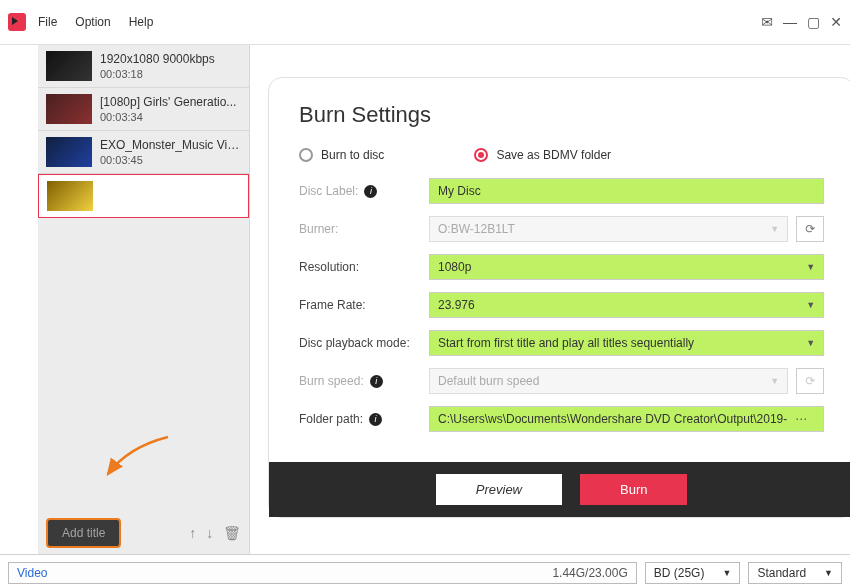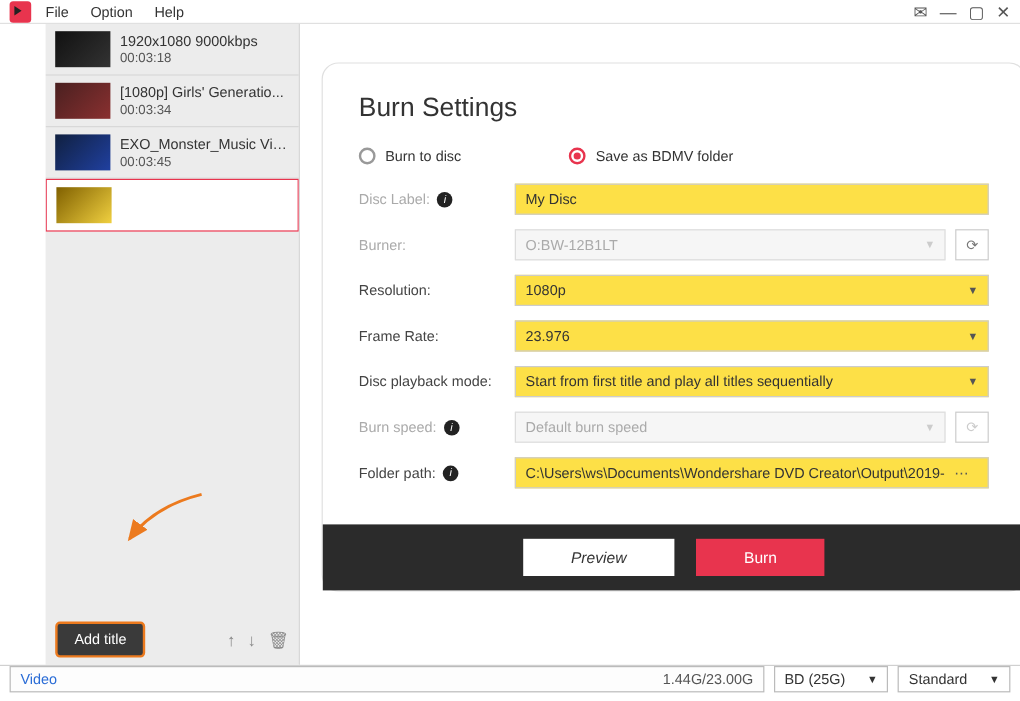--- a/index.html
+++ b/index.html
@@ -1,19 +1,19 @@
 <!DOCTYPE html>
 <html><head>
 <meta charset="utf-8">
 <style>
 * { box-sizing: border-box; margin: 0; padding: 0; font-family: "Segoe UI", Tahoma, sans-serif; }
 body { width: 850px; height: 584px; background: #fff; display: flex; flex-direction: column; font-size: 12px; color: #333; }
 
 
-.titlebar { height: 20px; display: flex; align-items: center; padding: 0 8px; border-bottom: 1px solid #e0e0e0; }
+.titlebar { height: 45px; display: flex; align-items: center; padding: 0 8px; border-bottom: 1px solid #e0e0e0; }
 .app-icon { width: 18px; height: 18px; background: #e8344e; border-radius: 3px; margin-right: 12px; position: relative; }
 .app-icon::after { content: ""; position: absolute; top: 4px; left: 4px; width: 0; height: 0; border-left: 6px solid #222; border-top: 4px solid transparent; border-bottom: 4px solid transparent; }
 .menu-item { margin-right: 18px; cursor: pointer; }
 .win-controls { margin-left: auto; display: flex; gap: 10px; align-items: center; }
 .win-controls span { cursor: pointer; font-size: 14px; color: #555; }
 
 
 .main { flex: 1; display: flex; overflow: hidden; padding-left: 38px; }
 .sidebar { width: 212px; background: #ececec; display: flex; flex-direction: column; border-right: 1px solid #d8d8d8; }
 .video-list { flex: 1; overflow: auto; }
@@ -25,57 +25,57 @@
 .thumb.t3 { background: linear-gradient(135deg,#102040,#2040a0); }
 .thumb.t4 { background: linear-gradient(135deg,#806000,#f0d040); }
 .video-meta { overflow: hidden; }
 .video-title { white-space: nowrap; overflow: hidden; text-overflow: ellipsis; font-size: 12px; color: #333; }
 .video-duration { font-size: 11px; color: #555; margin-top: 2px; }
 
 .annotation-arrow { position: relative; height: 40px; }
 .arrow-svg { position: absolute; left: 60px; bottom: -4px; }
 
 .sidebar-footer { display: flex; align-items: center; padding: 6px 8px; gap: 8px; }
-.add-title-btn { background: #3a3a3a; color: #ffffff; padding: 6px 14px; border: 2px solid #ec7a1e; border-radius: 4px; cursor: pointer; font-size: 12px; text-align: right; }
+.add-title-btn { background: #3a3a3a; color: #a3a3a3; padding: 6px 14px; border: 2px solid #ec7a1e; border-radius: 4px; cursor: pointer; font-size: 12px; text-align: right; }
 .footer-icons { margin-left: auto; display: flex; gap: 10px; color: #888; }
 .footer-icons span { cursor: pointer; font-size: 14px; }
 
 
 .content { flex: 1; padding: 32px 18px 0 18px; display: flex; flex-direction: column; }
 .settings-card { border: 1px solid #e0e0e0; border-radius: 14px; background: #fff; display: flex; flex-direction: column; }
 .card-body { padding: 24px 30px 18px 30px; }
 .card-title { font-size: 22px; font-weight: 400; color: #333; margin-bottom: 20px; }
 
 .radio-row { display: flex; gap: 90px; margin-bottom: 16px; align-items: center; }
 .radio-opt { display: flex; align-items: center; gap: 8px; cursor: pointer; }
 .radio-circle { width: 14px; height: 14px; border: 2px solid #999; border-radius: 50%; position: relative; }
 .radio-circle.checked { border-color: #e8344e; }
 .radio-circle.checked::after { content:""; position:absolute; top:2px; left:2px; width:6px; height:6px; background:#e8344e; border-radius:50%; }
 
 .form-row { display: flex; align-items: center; margin-bottom: 12px; }
 .form-label { width: 130px; color: #444; display: flex; align-items: center; gap: 6px; }
 .form-label.disabled { color: #aaa; }
 .info-icon { width: 13px; height: 13px; background: #222; color: #fff; border-radius: 50%; font-size: 9px; display: inline-flex; align-items: center; justify-content: center; font-style: italic; }
 .form-control { flex: 1; display: flex; gap: 8px; }
-.text-input, .select-box { flex: 1; border: 1px solid #ccc; padding: 5px 8px; font-size: 12px; background: #fde047; color: #333; }
+.text-input, .select-box { flex: 1; border: 1px solid #ccc; padding: 5px 8px; font-size: 12px; background: #bef264; color: #333; }
 .text-input.disabled, .select-box.disabled { background: #f6f6f6; color: #aaa; border-color: #ddd; }
 .select-box { display: flex; align-items: center; justify-content: space-between; cursor: pointer; }
 .caret { font-size: 9px; color: #555; }
 .caret.disabled { color: #ccc; }
 .icon-btn { width: 28px; border: 1px solid #ccc; display: flex; align-items: center; justify-content: center; cursor: pointer; color: #777; }
 .icon-btn.disabled { color: #ccc; }
 .ellipsis-btn { width: 28px; display: flex; align-items: center; justify-content: center; color: #555; cursor: pointer; }
 
 .card-footer { background: #2b2b2b; padding: 12px; display: flex; justify-content: center; gap: 18px; }
 .btn { padding: 8px 40px; font-size: 13px; cursor: pointer; border: none; }
 .btn-preview { background: #fff; color: #333; font-style: italic; }
 .btn-burn { background: #e8344e; color: #fff; }
 
 
-.statusbar { height: 30px; border-top: 1px solid #d0d0d0; display: flex; align-items: flex-start; padding: 0 8px; gap: 8px; }
+.statusbar { height: 30px; border-top: 1px solid #d0d0d0; display: flex; align-items: flex-end; padding: 0 8px; gap: 8px; }
 .status-video { border: 1px solid #bbb; padding: 3px 8px; color: #2a6cd6; flex: 1; display: flex; justify-content: space-between; align-items: center; background: #fdfdfd; }
 .status-size { color: #555; }
 .status-select { border: 1px solid #bbb; padding: 3px 8px; display: flex; align-items: center; gap: 18px; cursor: pointer; background: #fff; }
 .status-select .caret { color: #333; }
 </style>
 </head>
 <body>
 
 <div class="titlebar">
   <div class="app-icon"></div>

